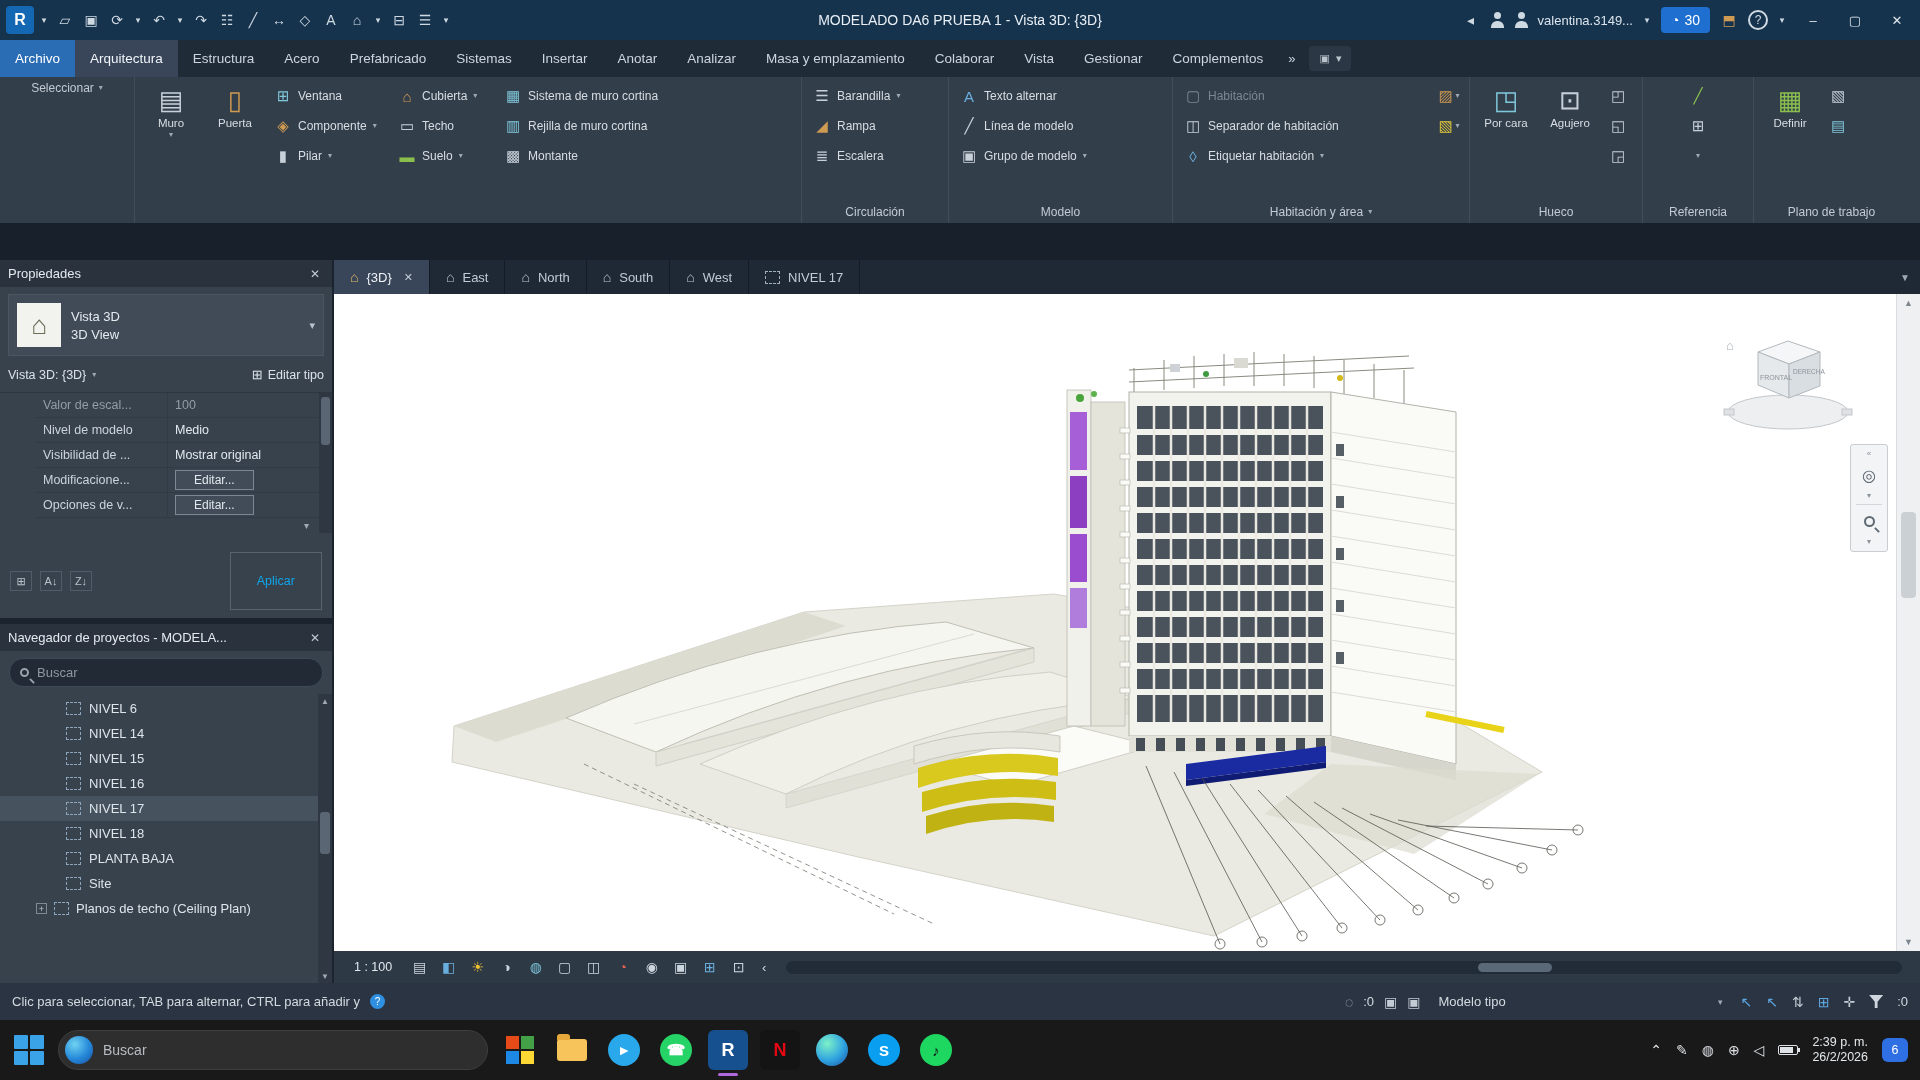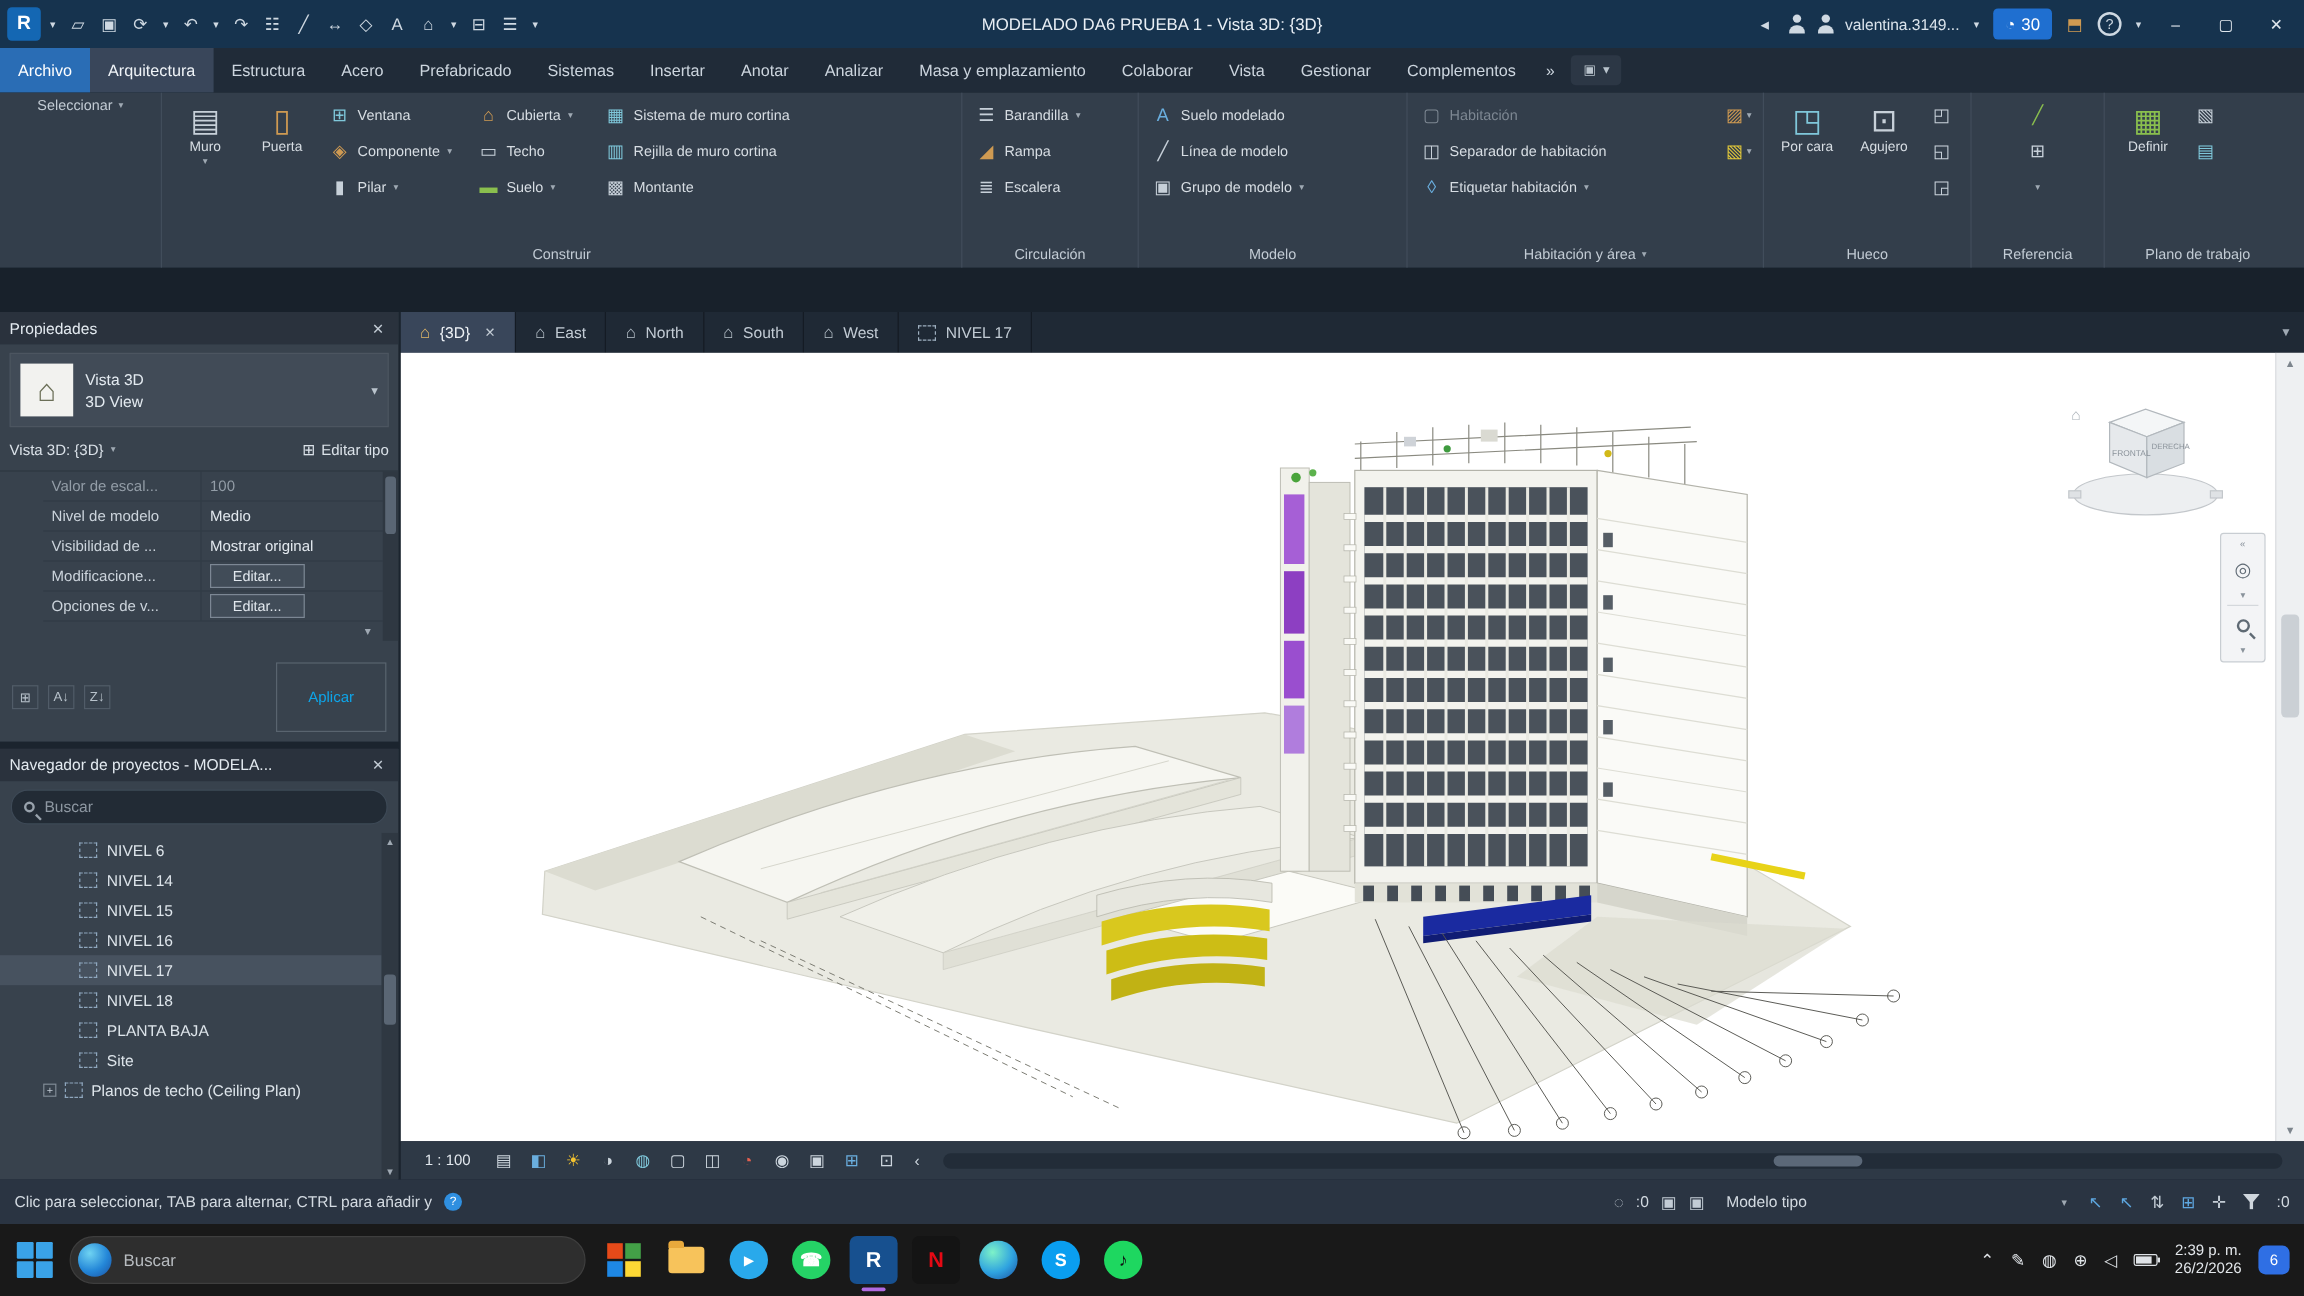--- a/index.html
+++ b/index.html
@@ -289,23 +289,20 @@
         <div class="smbtn">
           <span class="sicon c-teal">▥</span>
           <span>Rejilla de muro cortina</span>
         </div>
         <div class="smbtn">
           <span class="sicon">▩</span>
           <span>Montante</span>
         </div>
       </div>
     </div>
-    <div class="rpanel-label">
-      <span>Construir</span>
-    </div>
   </div>
 
   <div class="rpanel" style="width:147px">
     <div class="rpanel-content">
       <div class="rcol" style="width:100%">
         <div class="smbtn">
           <span class="sicon">☰</span>
           <span>Barandilla</span>
           <span class="caret">▾</span>
         </div>
@@ -322,21 +319,21 @@
     <div class="rpanel-label">
       <span>Circulación</span>
     </div>
   </div>
 
   <div class="rpanel" style="width:224px">
     <div class="rpanel-content">
       <div class="rcol" style="width:100%">
         <div class="smbtn">
           <span class="sicon c-blue">A</span>
-          <span>Suelo modelado</span>
+          <span>Texto alternar</span>
         </div>
         <div class="smbtn">
           <span class="sicon">╱</span>
           <span>Línea de modelo</span>
         </div>
         <div class="smbtn">
           <span class="sicon">▣</span>
           <span>Grupo de modelo</span>
           <span class="caret">▾</span>
         </div>

